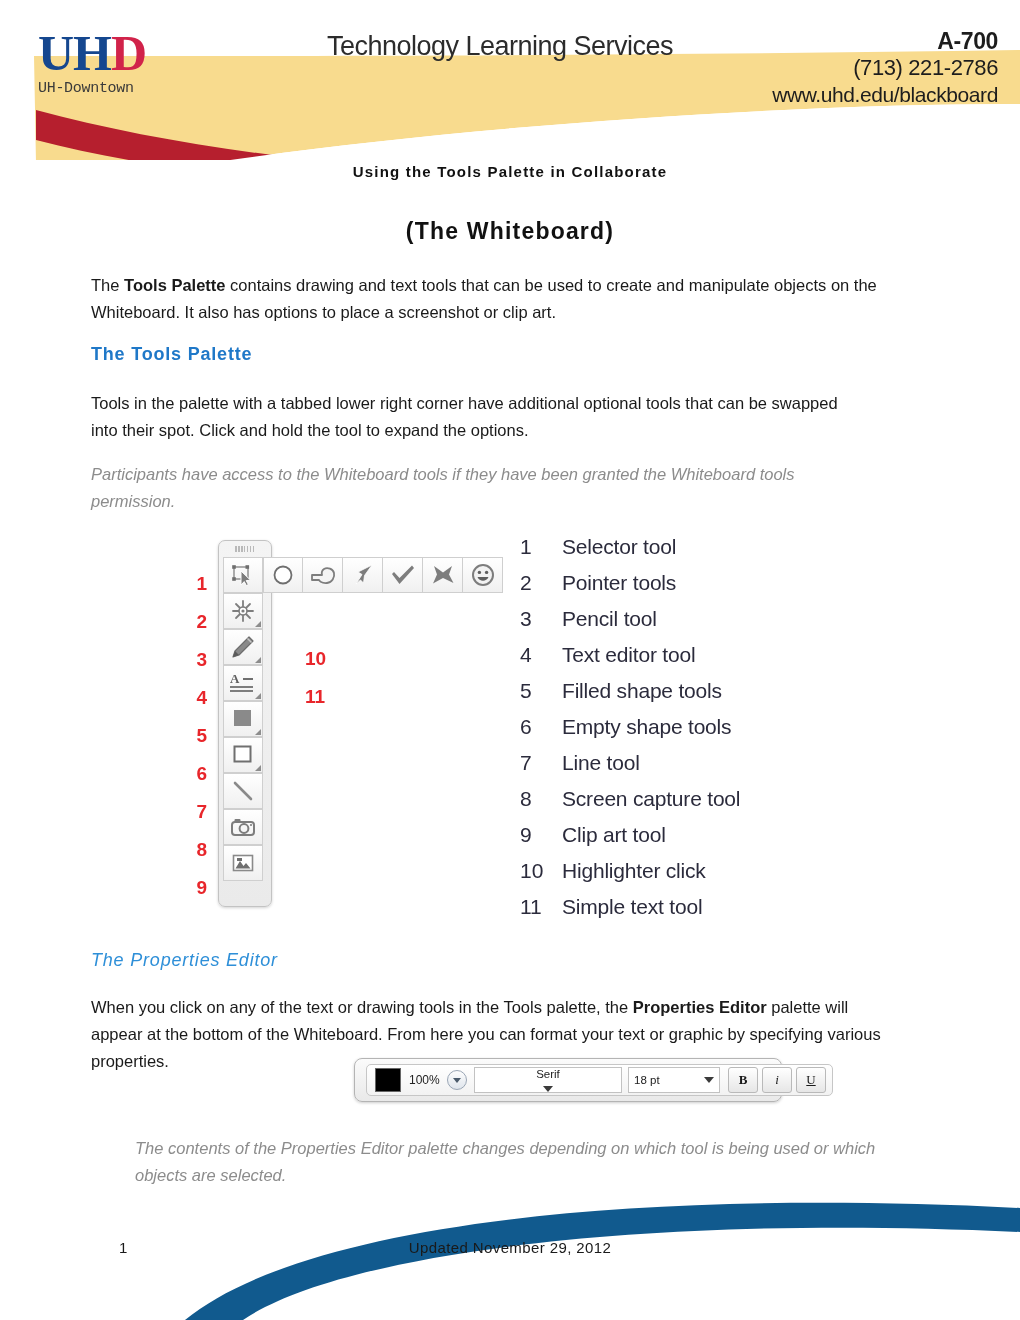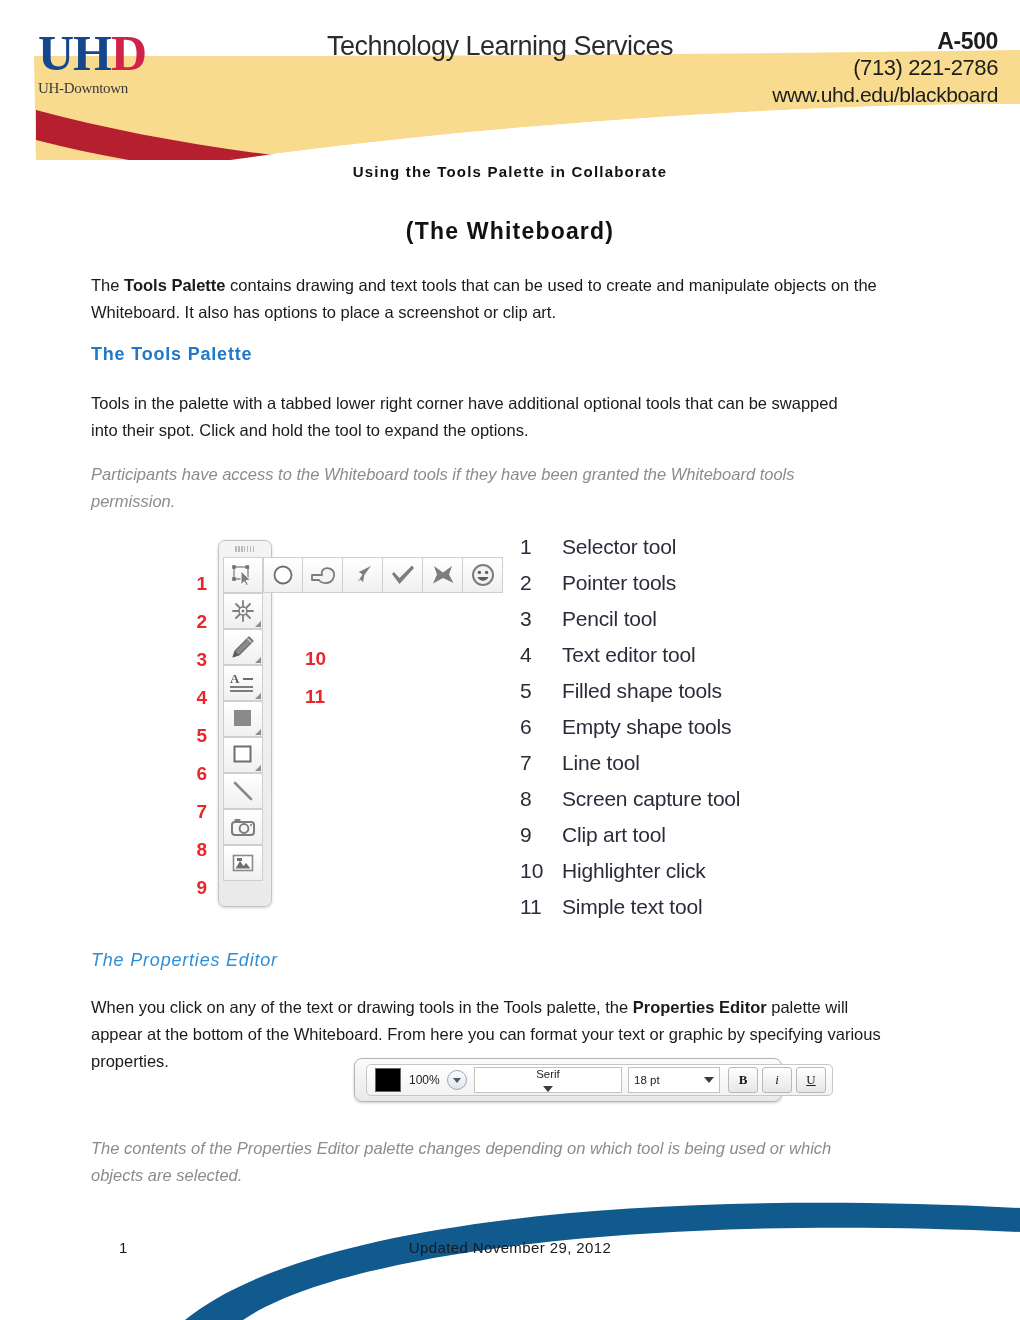--- a/index.html
+++ b/index.html
@@ -35,21 +35,21 @@
     font-family: "Liberation Serif", serif;
     font-weight: bold;
     font-size: 50px;
     line-height: 50px;
     letter-spacing: -1px;
     white-space: nowrap;
   }
   .logo-uh { color: #15478f; }
   .logo-d  { color: #d1234a; }
   .logo-sub {
-    font-family: Liberation Serif, serif;
+    font-family: Liberation Mono, monospace;
     font-size: 15px;
     color: #3a3a3a;
     margin-top: 2px;
     letter-spacing: -0.3px;
   }
 
   .header-center {
     position: absolute;
     left: 300px;
     top: 30px;
@@ -361,21 +361,21 @@
   <div class="logo-block">
     <div class="logo-word"><span class="logo-uh">UH</span><span class="logo-d">D</span></div>
     <div class="logo-sub">UH-Downtown</div>
   </div>
 
   <div class="header-center">
     <div class="hc-line1">Technology Learning Services</div>
   </div>
 
   <div class="header-right">
-    <div class="hr-room">A-500</div>
+    <div class="hr-room">A-700</div>
     <div class="hr-phone">(713) 221-2786</div>
     <div class="hr-url">www.uhd.edu/blackboard</div>
   </div>
 </div>
 
 <div class="doc-title">Using the Tools Palette in Collaborate</div>
 <div class="doc-subtitle">(The Whiteboard)</div>
 
 <div class="content">
 
@@ -384,21 +384,21 @@
   <h2 class="blue-head blk" style="top:344px;">The Tools Palette</h2>
 
   <p class="body blk" style="top:390px; width:760px;">Tools in the palette with a tabbed lower right corner have additional optional tools that can be swapped into their spot. Click and hold the tool to expand the options.</p>
 
   <p class="note blk" style="top:461px; width:790px;">Participants have access to the Whiteboard tools if they have been granted the Whiteboard tools permission.</p>
 
   <h2 class="blue-head-italic blk" style="top:950px;">The Properties Editor</h2>
 
   <p class="body blk" style="top:994px; width:790px;"><span>When you click on any of the text or drawing tools in the Tools palette, the </span><span class="bold">Properties Editor</span><span> palette will appear at the bottom of the Whiteboard. From here you can format your text or graphic by specifying various properties.</span></p>
 
-  <p class="note blk" style="top:1135px; width:790px;">The contents of the Properties Editor palette changes depending on which tool is being used or which objects are selected.</p>
+  <p class="note blk" style="top:1135px; width:790px;margin-left:44px;">The contents of the Properties Editor palette changes depending on which tool is being used or which objects are selected.</p>
 </div>
 
 <div class="figure">
 
   <div class="red-num" style="left:0px;  top:38px;">1</div>
   <div class="red-num" style="left:0px;  top:76px;">2</div>
   <div class="red-num" style="left:0px;  top:114px;">3</div>
   <div class="red-num" style="left:0px;  top:152px;">4</div>
   <div class="red-num" style="left:0px;  top:190px;">5</div>
   <div class="red-num" style="left:0px;  top:228px;">6</div>

